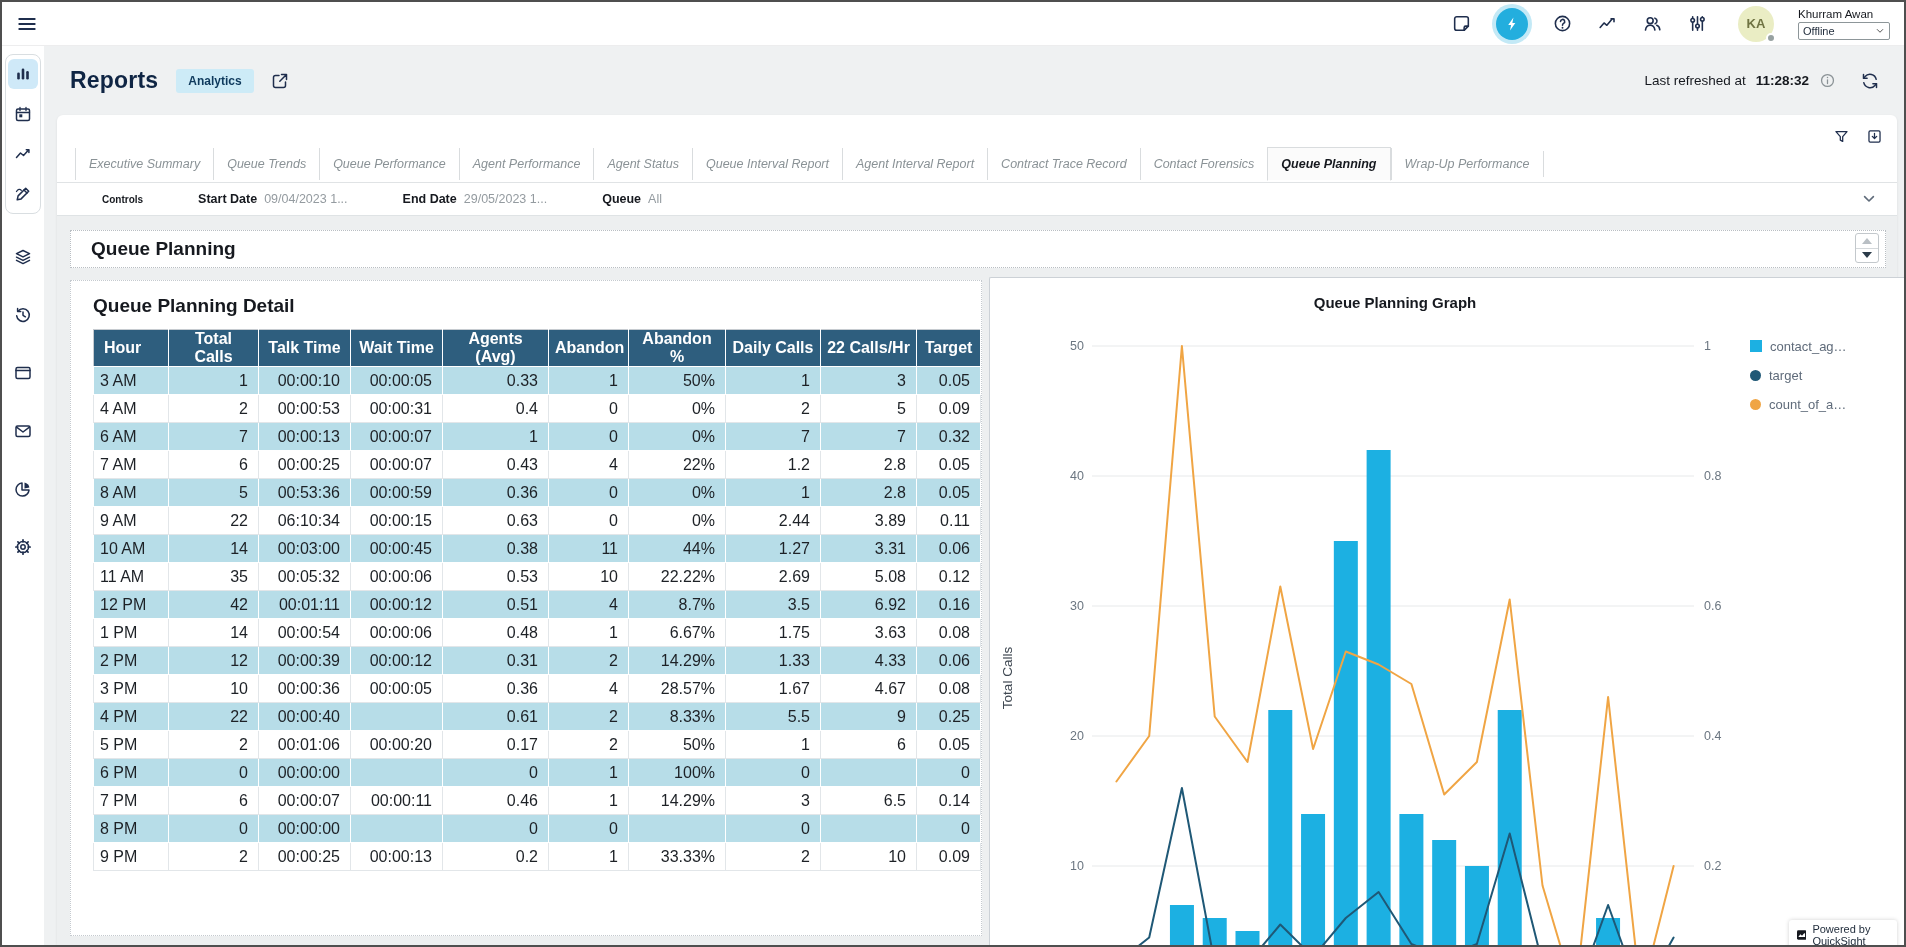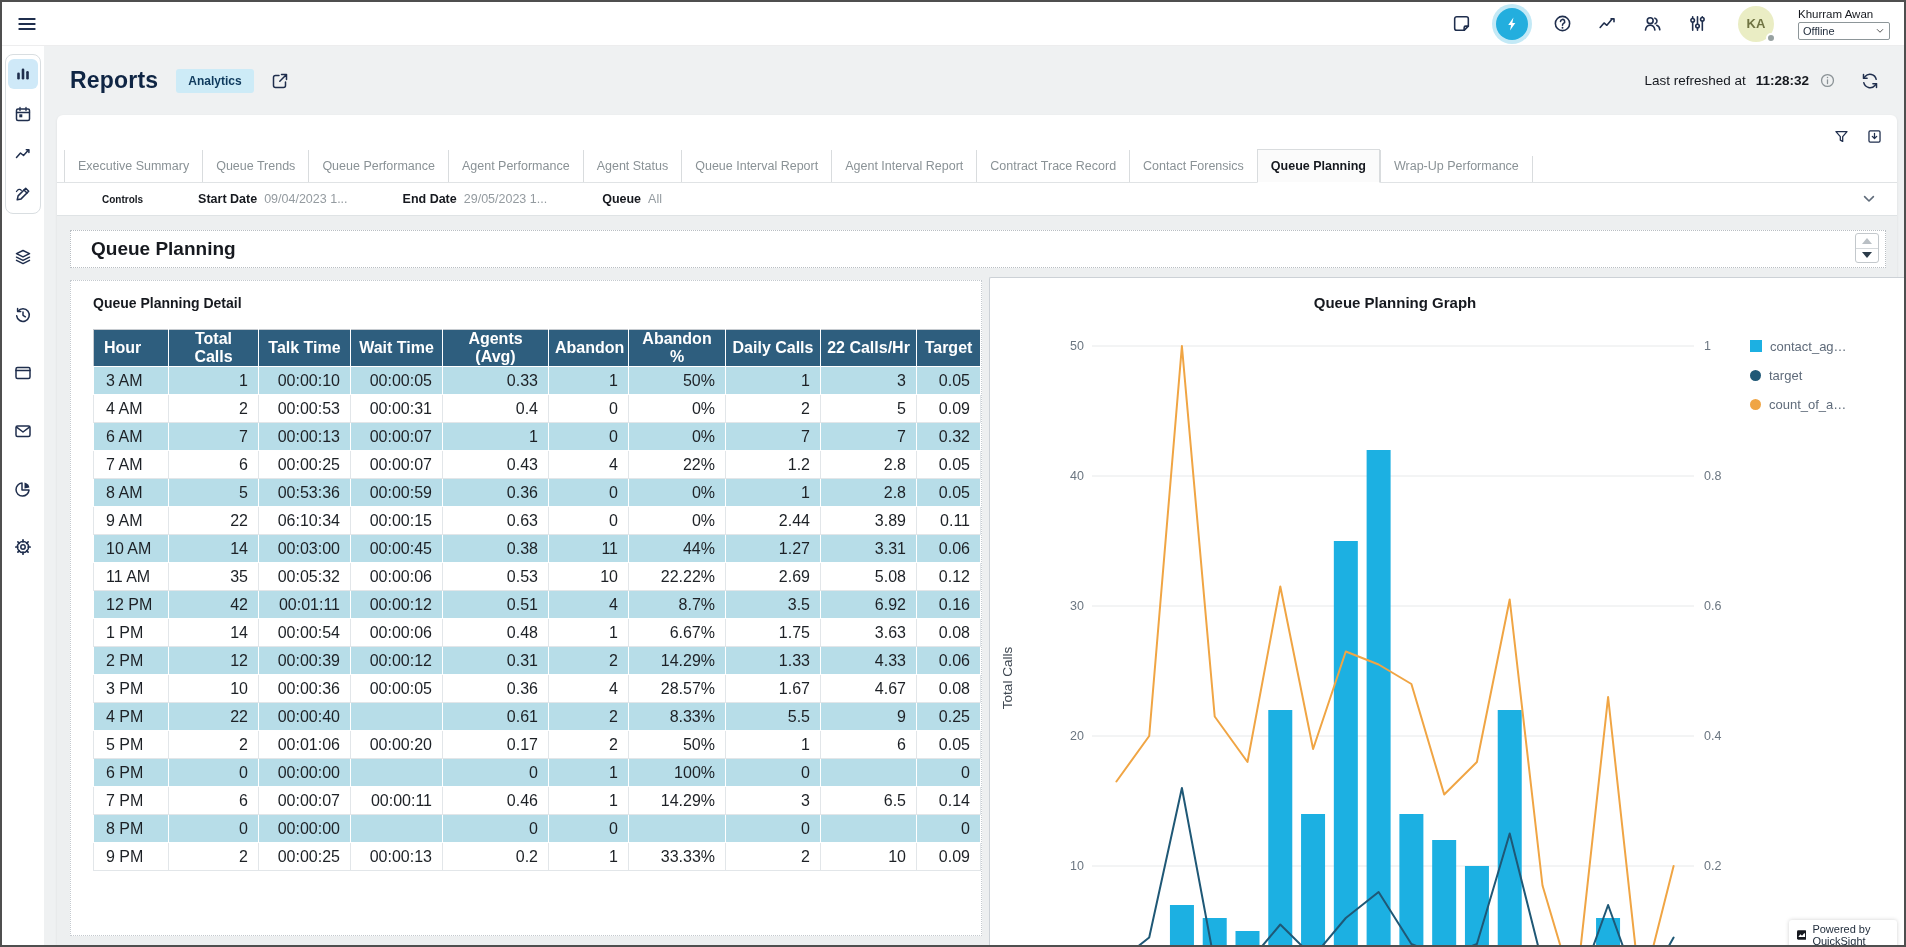--- a/index.html
+++ b/index.html
@@ -36,21 +36,21 @@
   .ext-link { width:20px; height:20px; color:#1f2e4d; margin-left:16px; cursor:pointer; }
   .refresh-area { margin-left:auto; display:flex; align-items:center; gap:10px; font-size:13.5px; color:#16191f; }
   .refresh-area b { font-weight:bold; }
   .icon-info { width:17px; height:17px; color:#8a9296; cursor:pointer; }
   .icon-refresh { width:20px; height:20px; color:#1f2e4d; margin-left:14px; cursor:pointer; }
 
   
   .card { position:absolute; left:13px; top:69px; width:1840px; bottom:0; background:#fff; border-radius:6px 6px 0 0; box-shadow:0 1px 3px rgba(0,0,0,.08); }
   .card-toolbar { height:30px; display:flex; align-items:flex-end; justify-content:flex-end; gap:16px; padding:0 14px; }
   .ct-icon { width:17px; height:17px; color:#1f2e4d; cursor:pointer; }
-  .tabs { height:38px; display:flex; align-items:flex-end; padding:0 7px; border-bottom:1px solid #e0e3e5; }
+  .tabs { height:38px; display:flex; align-items:center; padding:0 18px; border-bottom:1px solid #e0e3e5;font-style:italic; }
   .tab { font-size:12.5px; color:#8a9296; padding:9px 13px; border-left:1px solid #d9dcde; white-space:nowrap; cursor:pointer; }
   .tab-endsep { border-left:1px solid #d9dcde; height:26px; }
   .tab.active { color:#16191f; font-weight:bold; background:#fbfbfb; border:1px solid #d9dcde; border-bottom:1px solid #fff; margin-bottom:-1px; }
   .controls { height:33px; display:flex; align-items:center; border-bottom:1px solid #dfe3e5; padding:0 20px 0 45px; font-size:12.5px; }
   .controls-label { color:#16191f; font-size:10px;font-weight:bold; }
   .ctl-group { display:flex; align-items:center; gap:7px; margin-left:55px; }
   .ctl-group .lbl { font-weight:bold; color:#16191f; }
   .ctl-group .val { color:#949ba0; }
   .controls .chev { margin-left:auto; width:16px; height:16px; color:#5f6b7a; cursor:pointer; }
 
@@ -59,26 +59,26 @@
   .sheet-title { position:absolute; left:13px; top:14px; width:1816px; height:38px; background:#fff; border:1px dotted #b9bec3; display:flex; align-items:center; padding-left:20px; }
   .sheet-title span { font-size:19px; font-weight:bold; color:#16191f; }
   .stepper { position:absolute; left:1798px; top:17px; width:24px; height:30px; background:#fff; border:1px solid #c3c8cc; border-radius:3px; display:flex; flex-direction:column; }
   .stepper .st-btn { flex:1; display:flex; align-items:center; justify-content:center; cursor:pointer; }
   .stepper .st-btn:first-child { border-bottom:1px solid #d4d8db; }
   .tri-up { width:0; height:0; border-left:5px solid transparent; border-right:5px solid transparent; border-bottom:6px solid #b9bfc4; }
   .tri-down { width:0; height:0; border-left:5px solid transparent; border-right:5px solid transparent; border-top:6px solid #2b3b49; }
 
   
   .table-panel { position:absolute; left:13px; top:64px; width:912px; height:656px; background:#fff; border:1px dotted #c5cacf; }
-  .table-title { position:absolute; left:22px; top:14px; font-size:14px; font-weight:bold; color:#16191f; }
+  .table-title { position:absolute; left:22px; top:14px; font-size:19px; font-weight:bold; color:#16191f; }
   .qp-table { position:absolute; left:22px; top:48px; width:887px; border-collapse:collapse; table-layout:fixed; font-size:16px; }
   .qp-table th { background:#2e5e7e; color:#fff; font-weight:bold; height:28px; text-align:center; border-right:1px solid #fff; border-bottom:1px solid #fff; padding:0 6px; }
   .qp-table th:first-child { text-align:left; padding-left:10px; }
   .qp-table td { height:28px; color:#1d2126; text-align:right; padding:0 10px 0 4px; border:1px solid #e2e6e9; white-space:nowrap; overflow:hidden; }
-  .qp-table td:first-child { text-align:left; padding-left:12px; }
+  .qp-table td:first-child { text-align:left; padding-left:6px; }
   .qp-table tr.alt td { background:#b7dde8; border-color:#ffffff; border-bottom:1px solid #fff; }
   .qp-table { border:1px solid #c6cbd0; }
 
   
   .chart-panel { position:absolute; left:932px; top:61px; width:1049px; height:670px; background:#fff; border:1px solid #ccd1d6; border-right:2px solid #46566a; border-bottom:none; border-radius:2px 2px 0 0; }
   .chart-svg { position:absolute; left:0; top:0; }
   .legend { position:absolute; left:760px; top:58px; display:flex; flex-direction:column; gap:9px; font-size:13px; color:#5f6b7a; }
   .legend-item { display:flex; align-items:center; gap:8px; cursor:pointer; height:20px; }
   .lg-square { width:12px; height:12px; }
   .lg-circle { width:11px; height:11px; border-radius:50%; }

